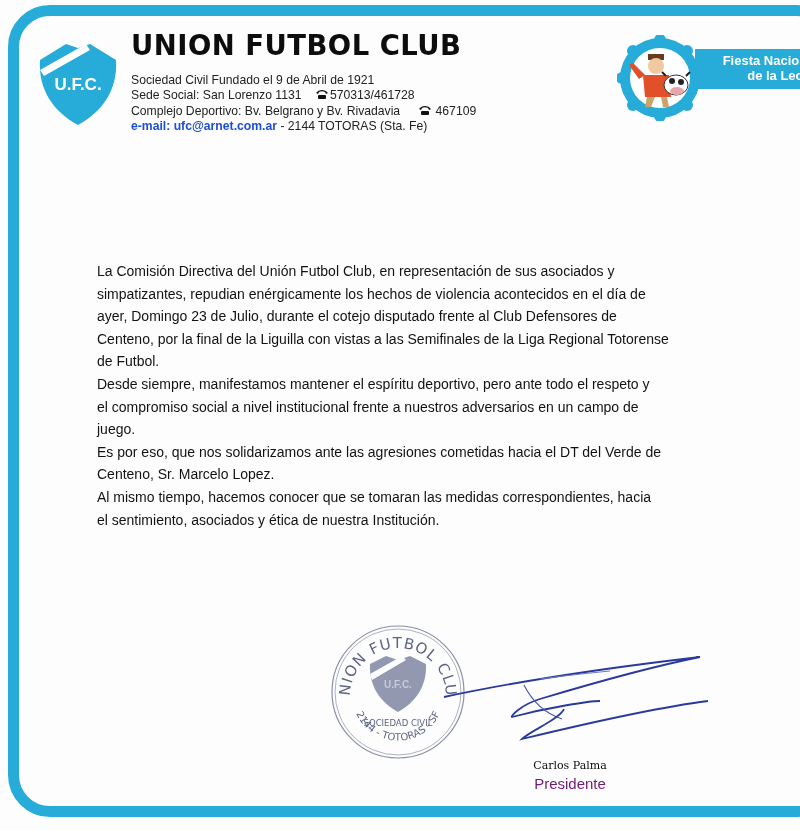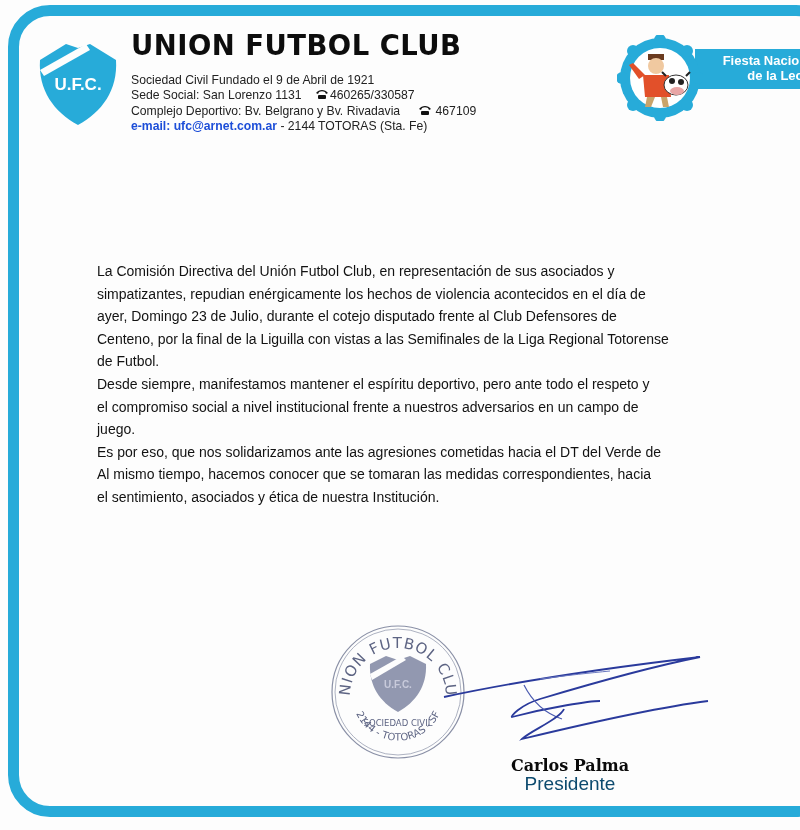--- a/index.html
+++ b/index.html
@@ -43,24 +43,24 @@
     position: absolute; left: 97px; top: 260px; width: 660px;
     font-family: "Liberation Sans", sans-serif; font-size: 14px; line-height: 22.6px; color: #121212;
   }
   .body-text .line { display: block; white-space: nowrap; }
   .stamp { position: absolute; left: 328px; top: 622px; width: 140px; height: 140px; }
   .signature { position: absolute; left: 440px; top: 645px; width: 300px; height: 110px; }
   .signer {
     position: absolute; left: 500px; top: 757px; width: 140px; text-align: center;
   }
   .signer .name {
-    display: block; font-family: "DejaVu Serif", serif; font-weight: bold; font-size: 16px; line-height: 18px; color: #0a0a0a;
+    display: block; font-family: "DejaVu Serif", serif; font-weight: normal; font-size: 11px; line-height: 18px; color: #0a0a0a;
   }
   .signer .role {
-    display: block; font-family: "Liberation Sans", sans-serif; font-size: 19px; line-height: 18px; color: #0c4a6e;
+    display: block; font-family: "Liberation Sans", sans-serif; font-size: 15px; line-height: 18px; color: #701a75;
   }
 </style>
 </head>
 <body>
 
 <div class="frame"></div>
 
 <svg class="shield" viewBox="0 0 84 88">
   <path d="M4 22 L30 6 L42 10 L54 6 L80 22 C82 52 66 74 42 87 C18 74 2 52 4 22 Z" fill="#27abd9"></path>
   <path d="M4 32 L50 6 L54 12 L8 38 Z" fill="#fdfdfd"></path>
@@ -69,21 +69,21 @@
 
 <div class="title">UNION FUTBOL CLUB</div>
 
 <div class="info">
   <span class="row"><span>Sociedad Civil Fundado el 9 de Abril de 1921</span></span>
   <span class="row">
     <span>Sede Social: San Lorenzo 1131</span>
     <svg class="phone" viewBox="0 0 14 11">
         <path d="M1 4 C4 0 10 0 13 4 L11 5 L10 3 C8 2 6 2 4 3 L3 5 Z" fill="#111"></path>
         <rect x="3" y="6" width="8" height="4" rx="1" fill="#111"></rect>
-      </svg><span>460265/330587</span>
+      </svg><span>570313/461728</span>
   </span>
   <span class="row">
     <span>Complejo Deportivo: Bv. Belgrano y Bv. Rivadavia</span>
     <svg class="phone" style="margin-left:14px;margin-right:4px" viewBox="0 0 14 11">
         <path d="M1 4 C4 0 10 0 13 4 L11 5 L10 3 C8 2 6 2 4 3 L3 5 Z" fill="#111"></path>
         <rect x="3" y="6" width="8" height="4" rx="1" fill="#111"></rect>
       </svg><span>467109</span>
   </span>
   <span class="row">
     <span class="b">e-mail: ufc@arnet.com.ar</span><span> - 2144 TOTORAS (Sta. Fe)</span>
@@ -124,20 +124,21 @@
 <div class="body-text">
   <span class="line">La Comisión Directiva del Unión Futbol Club, en representación de sus asociados y</span>
   <span class="line">simpatizantes, repudian enérgicamente los hechos de violencia acontecidos en el día de</span>
   <span class="line">ayer, Domingo 23 de Julio, durante el cotejo disputado frente al Club Defensores de</span>
   <span class="line">Centeno, por la final de la Liguilla con vistas a las Semifinales de la Liga Regional Totorense</span>
   <span class="line">de Futbol.</span>
   <span class="line">Desde siempre, manifestamos mantener el espíritu deportivo, pero ante todo el respeto y</span>
   <span class="line">el compromiso social a nivel institucional frente a nuestros adversarios en un campo de</span>
   <span class="line">juego.</span>
   <span class="line">Es por eso, que nos solidarizamos ante las agresiones cometidas hacia el DT del Verde de</span>
+  <span class="line">Centeno, Sr. Marcelo Lopez.</span>
   <span class="line">Al mismo tiempo, hacemos conocer que se tomaran las medidas correspondientes, hacia</span>
   <span class="line">el sentimiento, asociados y ética de nuestra Institución.</span>
 </div>
 
 <svg class="stamp" viewBox="0 0 140 140">
   <defs>
     <path id="arcTop" d="M22 74 A48 48 0 0 1 118 74"></path>
     <path id="arcBot" d="M26 86 A46 46 0 0 0 114 86"></path>
   </defs>
   <circle cx="70" cy="70" r="66" fill="none" stroke="#8a90a6" stroke-width="1.2"></circle>

